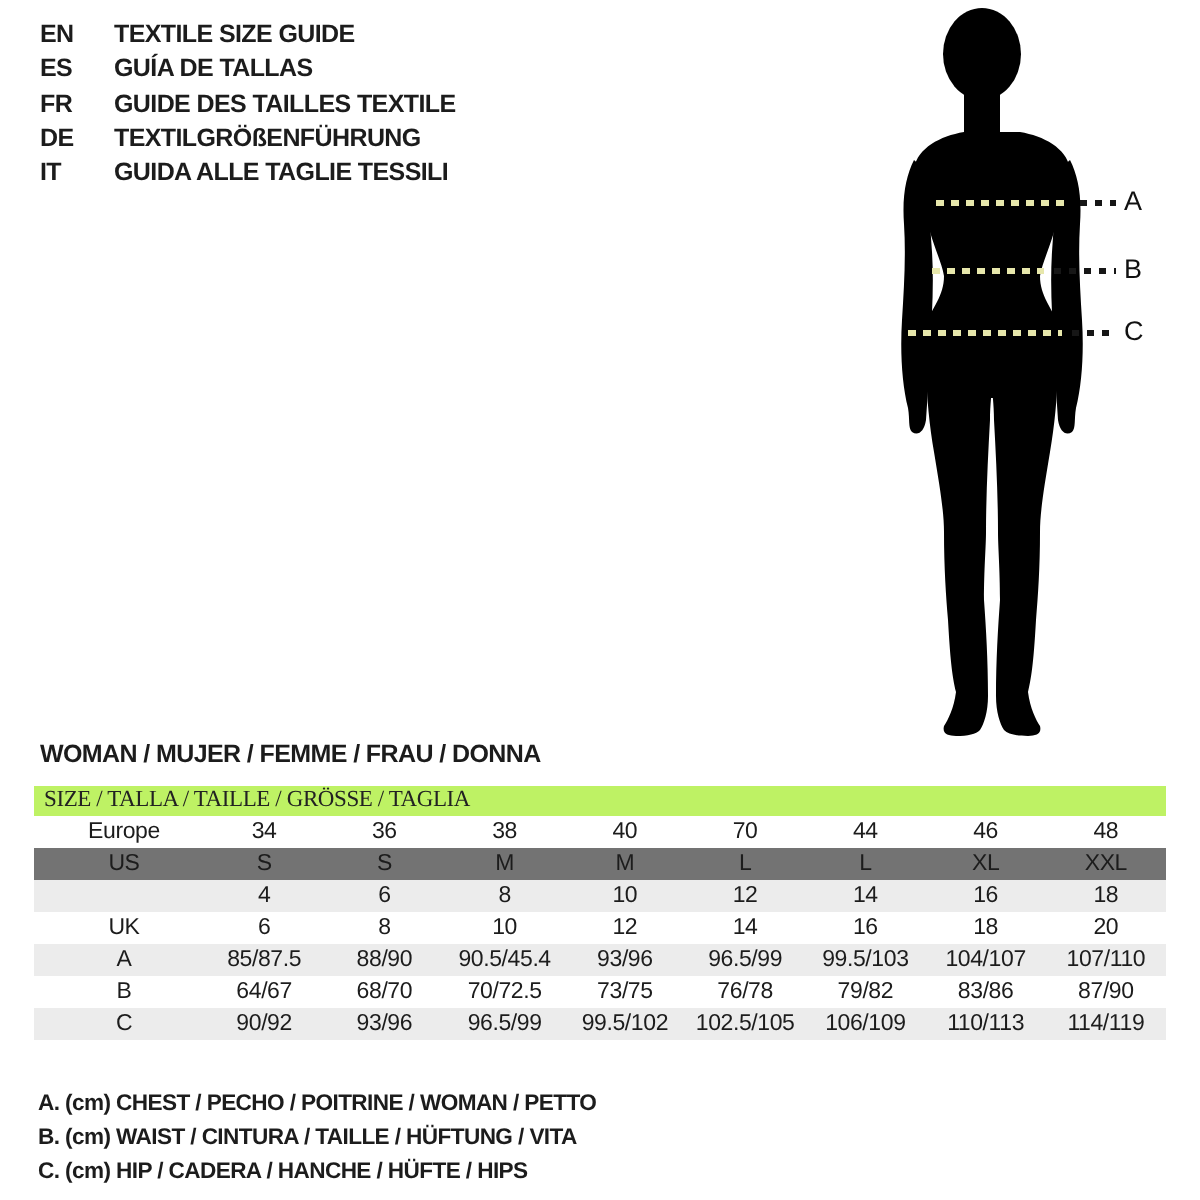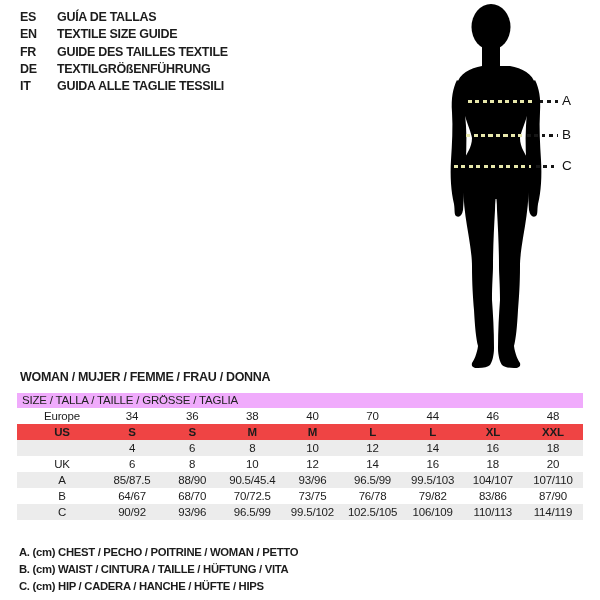--- a/index.html
+++ b/index.html
@@ -37,26 +37,26 @@
   
   .legend{left:19px;top:544px;font-size:11.3px;font-weight:700;letter-spacing:-0.3px;line-height:17px;}
 </style>
 </head>
 <body>
 
 <div>
 
   <div class="abs lang-block" id="lang-block">
       <div class="lang-row">
+        <span class="lang-code">EN</span>
+        <span class="lang-title">TEXTILE SIZE GUIDE</span>
+      </div>
+      <div class="lang-row">
         <span class="lang-code">ES</span>
         <span class="lang-title">GUÍA DE TALLAS</span>
-      </div>
-      <div class="lang-row">
-        <span class="lang-code">EN</span>
-        <span class="lang-title">TEXTILE SIZE GUIDE</span>
       </div>
       <div class="lang-row">
         <span class="lang-code">FR</span>
         <span class="lang-title">GUIDE DES TAILLES TEXTILE</span>
       </div>
       <div class="lang-row">
         <span class="lang-code">DE</span>
         <span class="lang-title">TEXTILGRÖßENFÜHRUNG</span>
       </div>
       <div class="lang-row">
@@ -84,34 +84,34 @@
   <div class="abs mline on-body" style="left:454px;top:165px;width:77px;"></div>
   <div class="abs mline off-body" style="left:536px;top:165px;width:22px;"></div>
 
   <div class="abs mlabel" style="left:562px;top:94px;">A</div>
   <div class="abs mlabel" style="left:562px;top:128px;">B</div>
   <div class="abs mlabel" style="left:562px;top:159px;">C</div>
 
   <div class="abs section-title">WOMAN / MUJER / FEMME / FRAU / DONNA</div>
 
   <div class="abs size-table">
-    <div class="thead" id="table-header" style="background: #f0abfc;">SIZE / TALLA / TAILLE / GRÖSSE / TAGLIA</div>
+    <div class="thead" id="table-header" style="background: #bef264; font-family: Liberation Serif, serif;">SIZE / TALLA / TAILLE / GRÖSSE / TAGLIA</div>
     <div id="table-body">
         <div class="trow">
           <span class="tlabel">Europe</span>
           <span class="tcell">34</span>
           <span class="tcell">36</span>
           <span class="tcell">38</span>
           <span class="tcell">40</span>
           <span class="tcell">70</span>
           <span class="tcell">44</span>
           <span class="tcell">46</span>
           <span class="tcell">48</span>
         </div>
-        <div class="trow" style="background: #ef4444; font-weight: bold;">
+        <div class="trow" style="background: #737373;">
           <span class="tlabel">US</span>
           <span class="tcell">S</span>
           <span class="tcell">S</span>
           <span class="tcell">M</span>
           <span class="tcell">M</span>
           <span class="tcell">L</span>
           <span class="tcell">L</span>
           <span class="tcell">XL</span>
           <span class="tcell">XXL</span>
         </div>

